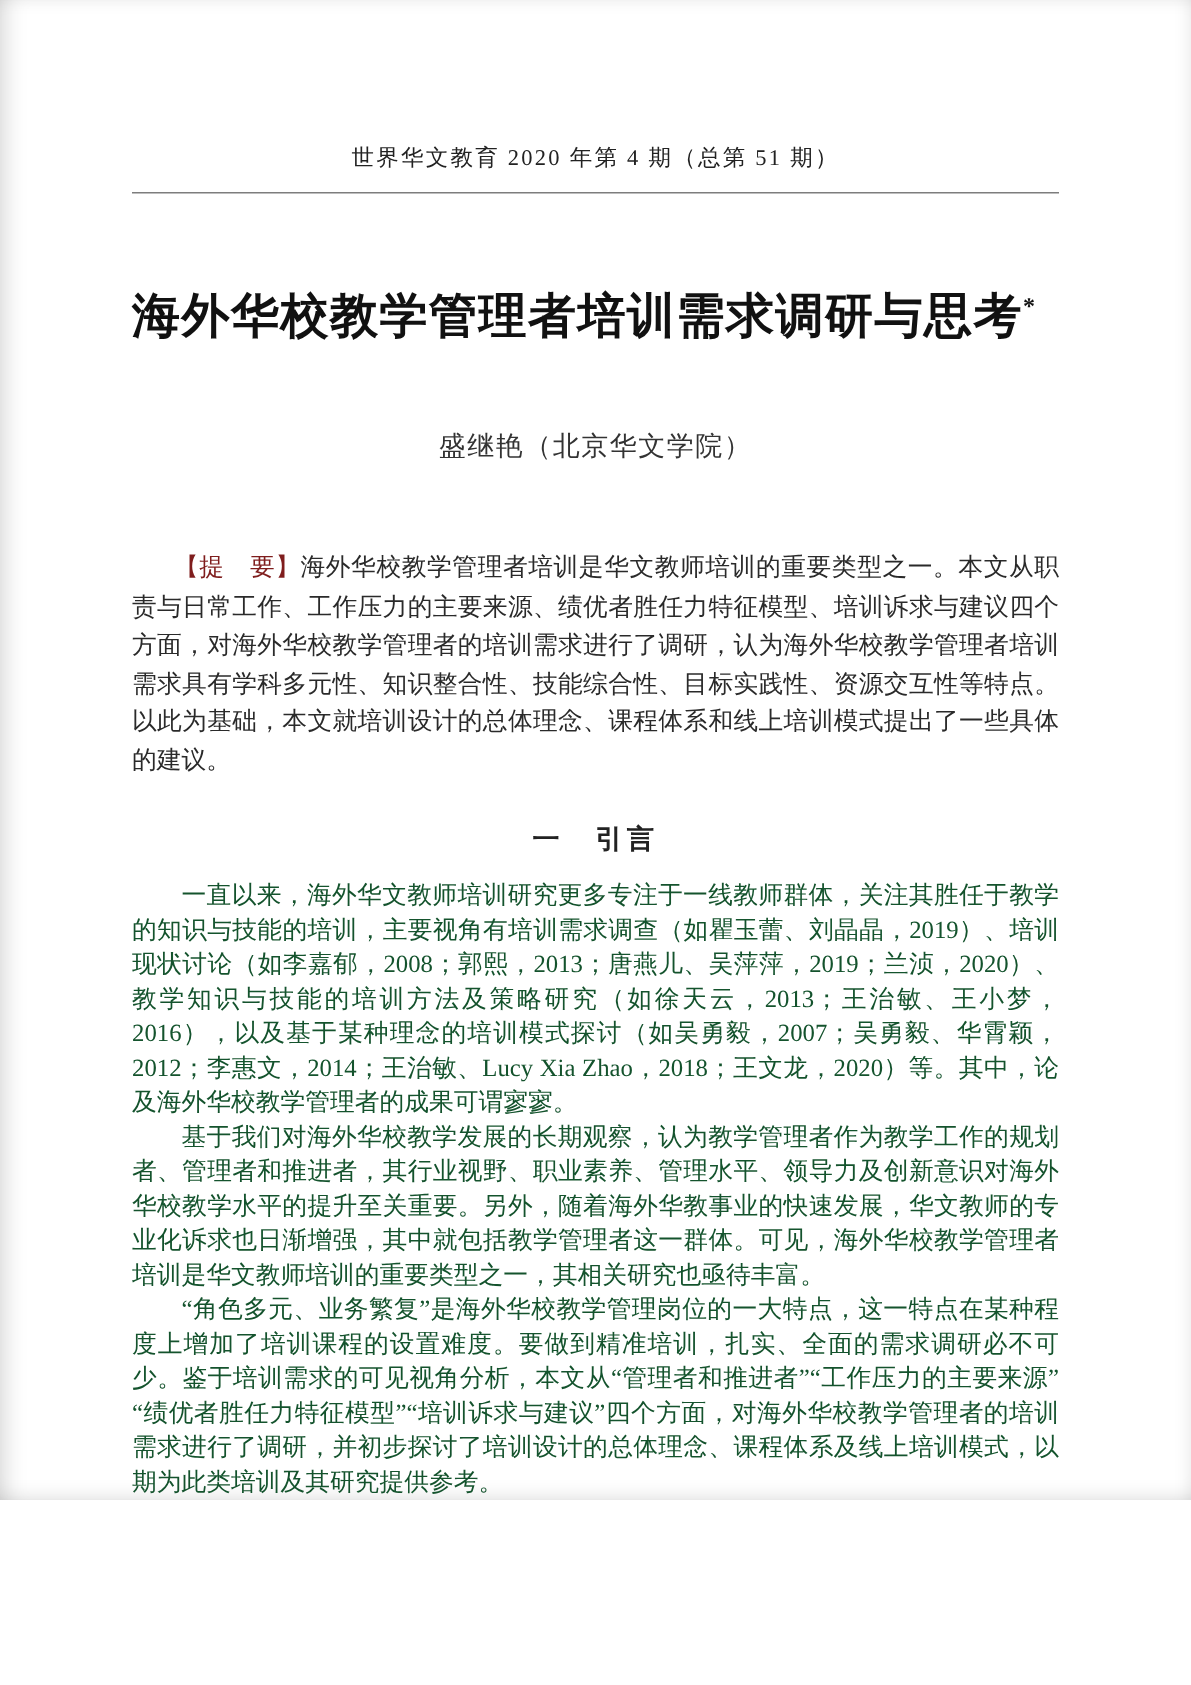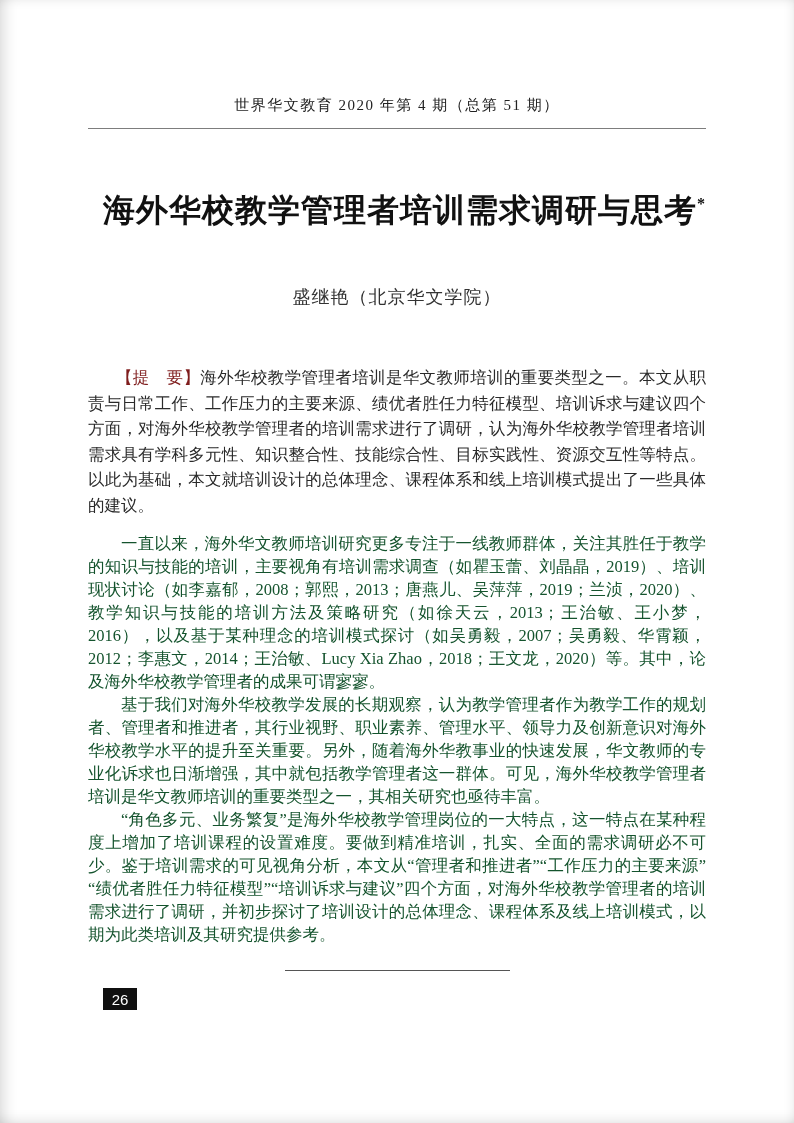--- a/index.html
+++ b/index.html
@@ -3,21 +3,21 @@
 <meta charset="utf-8">
 <style>
   html, body {
     margin: 0;
     padding: 0;
     background: #ffffff;
   }
   .page {
     position: relative;
     width: 794px;
-    height: 1123px;
+    height: 1000px;
     margin: 0 auto;
     background: #ffffff;
     box-sizing: border-box;
     padding: 0 88px;
     overflow: hidden;
     color: #1c1c1c;
     font-family: "Liberation Serif", "DejaVu Serif", serif;
     box-shadow: inset 14px 0 16px -12px rgba(0,0,0,0.18),
                 inset -10px 0 12px -10px rgba(0,0,0,0.10),
                 inset 0 -12px 14px -12px rgba(0,0,0,0.15),
@@ -33,21 +33,21 @@
   }
   .header-rule {
     margin-top: 13px;
     border: 0;
     border-top: 1px solid #7d7d7d;
     height: 0;
   }
 
   .article-title {
     margin: 62px 0 0 0;
-    text-align: right;
+    text-align: left;
     font-size: 32px;
     font-weight: bold;
     letter-spacing: 1px;
     line-height: 1.2;
     color: #111;
   }
   .article-title sup {
     font-size: 16px;
     vertical-align: super;
   }
@@ -139,20 +139,21 @@
   </header>
 
   <h1 class="article-title"><span>海外华校教学管理者培训需求调研与思考</span><sup>*</sup></h1>
 
   <div class="author-line">盛继艳（北京华文学院）</div>
 
   <section class="abstract-section">
     <p class="abstract-p"><span class="block-label">【提　要】</span><span>海外华校教学管理者培训是华文教师培训的重要类型之一。本文从职责与日常工作、工作压力的主要来源、绩优者胜任力特征模型、培训诉求与建议四个方面，对海外华校教学管理者的培训需求进行了调研，认为海外华校教学管理者培训需求具有学科多元性、知识整合性、技能综合性、目标实践性、资源交互性等特点。以此为基础，本文就培训设计的总体理念、课程体系和线上培训模式提出了一些具体的建议。</span></p>
   </section>
 
+  <h2 class="section-heading">一　引言</h2>
 
   <div class="article-body">
     <p>一直以来，海外华文教师培训研究更多专注于一线教师群体，关注其胜任于教学的知识与技能的培训，主要视角有培训需求调查（如瞿玉蕾、刘晶晶，2019）、培训现状讨论（如李嘉郁，2008；郭熙，2013；唐燕儿、吴萍萍，2019；兰浈，2020）、教学知识与技能的培训方法及策略研究（如徐天云，2013；王治敏、王小梦，2016），以及基于某种理念的培训模式探讨（如吴勇毅，2007；吴勇毅、华霄颖，2012；李惠文，2014；王治敏、Lucy Xia Zhao，2018；王文龙，2020）等。其中，论及海外华校教学管理者的成果可谓寥寥。</p>
     <p>基于我们对海外华校教学发展的长期观察，认为教学管理者作为教学工作的规划者、管理者和推进者，其行业视野、职业素养、管理水平、领导力及创新意识对海外华校教学水平的提升至关重要。另外，随着海外华教事业的快速发展，华文教师的专业化诉求也日渐增强，其中就包括教学管理者这一群体。可见，海外华校教学管理者培训是华文教师培训的重要类型之一，其相关研究也亟待丰富。</p>
     <p>“角色多元、业务繁复”是海外华校教学管理岗位的一大特点，这一特点在某种程度上增加了培训课程的设置难度。要做到精准培训，扎实、全面的需求调研必不可少。鉴于培训需求的可见视角分析，本文从“管理者和推进者”“工作压力的主要来源”“绩优者胜任力特征模型”“培训诉求与建议”四个方面，对海外华校教学管理者的培训需求进行了调研，并初步探讨了培训设计的总体理念、课程体系及线上培训模式，以期为此类培训及其研究提供参考。</p>
   </div>
 
   <footer>
     <hr class="footnote-rule">
     <div class="page-number">26</div>

